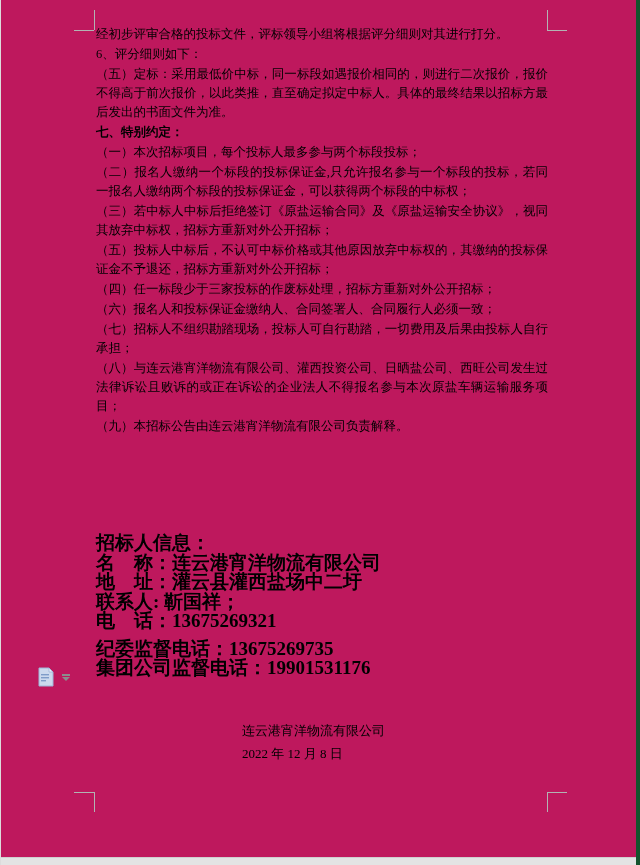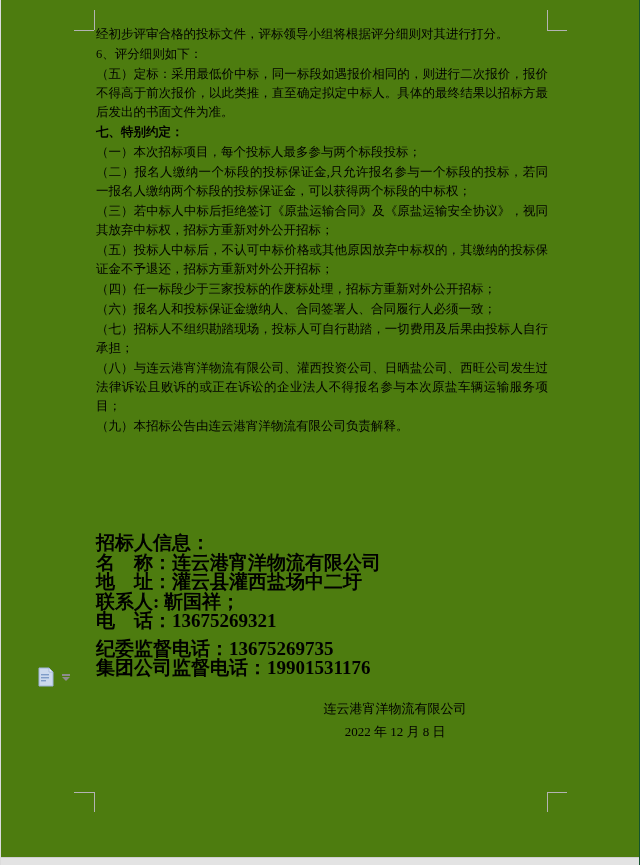--- a/index.html
+++ b/index.html
@@ -3,22 +3,22 @@
 <meta charset="utf-8">
 <style>
   html,body { margin:0; padding:0; }
   body {
     width:640px; height:865px; position:relative; overflow:hidden;
     background:#ffffff;
     font-family:"Liberation Serif","DejaVu Serif",serif;
     color:#000000;
   }
   .page {
-    position:absolute; inset:0; background:#4d7c0f;
-    border-left:1px solid #dcdcdc; border-right:1px solid #14532d;
+    position:absolute; inset:0; background:#be185d;
+    border-left:1px solid #dcdcdc; border-right:4px solid #14532d;
     box-sizing:border-box;
   }
   
   .crop { position:absolute; background:#b3b3b3; }
   .crop.tl-v { left:93px;  top:10px;  width:1px;  height:20px; }
   .crop.tl-h { left:73px;  top:30px;  width:20px; height:1px;  }
   .crop.tr-v { left:546px; top:10px;  width:1px;  height:20px; }
   .crop.tr-h { left:546px; top:30px;  width:20px; height:1px;  }
   .crop.bl-v { left:93px;  top:792px; width:1px;  height:20px; }
   .crop.bl-h { left:73px;  top:792px; width:20px; height:1px;  }
@@ -33,22 +33,22 @@
   .body-text p.h-bold { font-weight:bold; }
 
   .issuer {
     position:absolute; left:95px; top:533px; width:452px;
     font-size:19px; line-height:19.5px; font-weight:bold;
   }
   .issuer p { margin:0; }
   .issuer .gap { height:8px; }
 
   .signature {
-    position:absolute; right:94px; top:698px; width:300px;
-    text-align:center; font-size:13px; line-height:22.5px;
+    position:absolute; right:94px; top:720px; width:300px;
+    text-align:left; font-size:13px; line-height:22.5px;
   }
   .signature p { margin:0; }
 
   .bottom-strip {
     position:absolute; left:0; right:0; bottom:0; height:7px;
     background:#e3e3e3; border-top:1px solid #cfcfcf;
   }
 
   .margin-icon {
     position:absolute; left:36px; top:667px; width:18px; height:20px;

